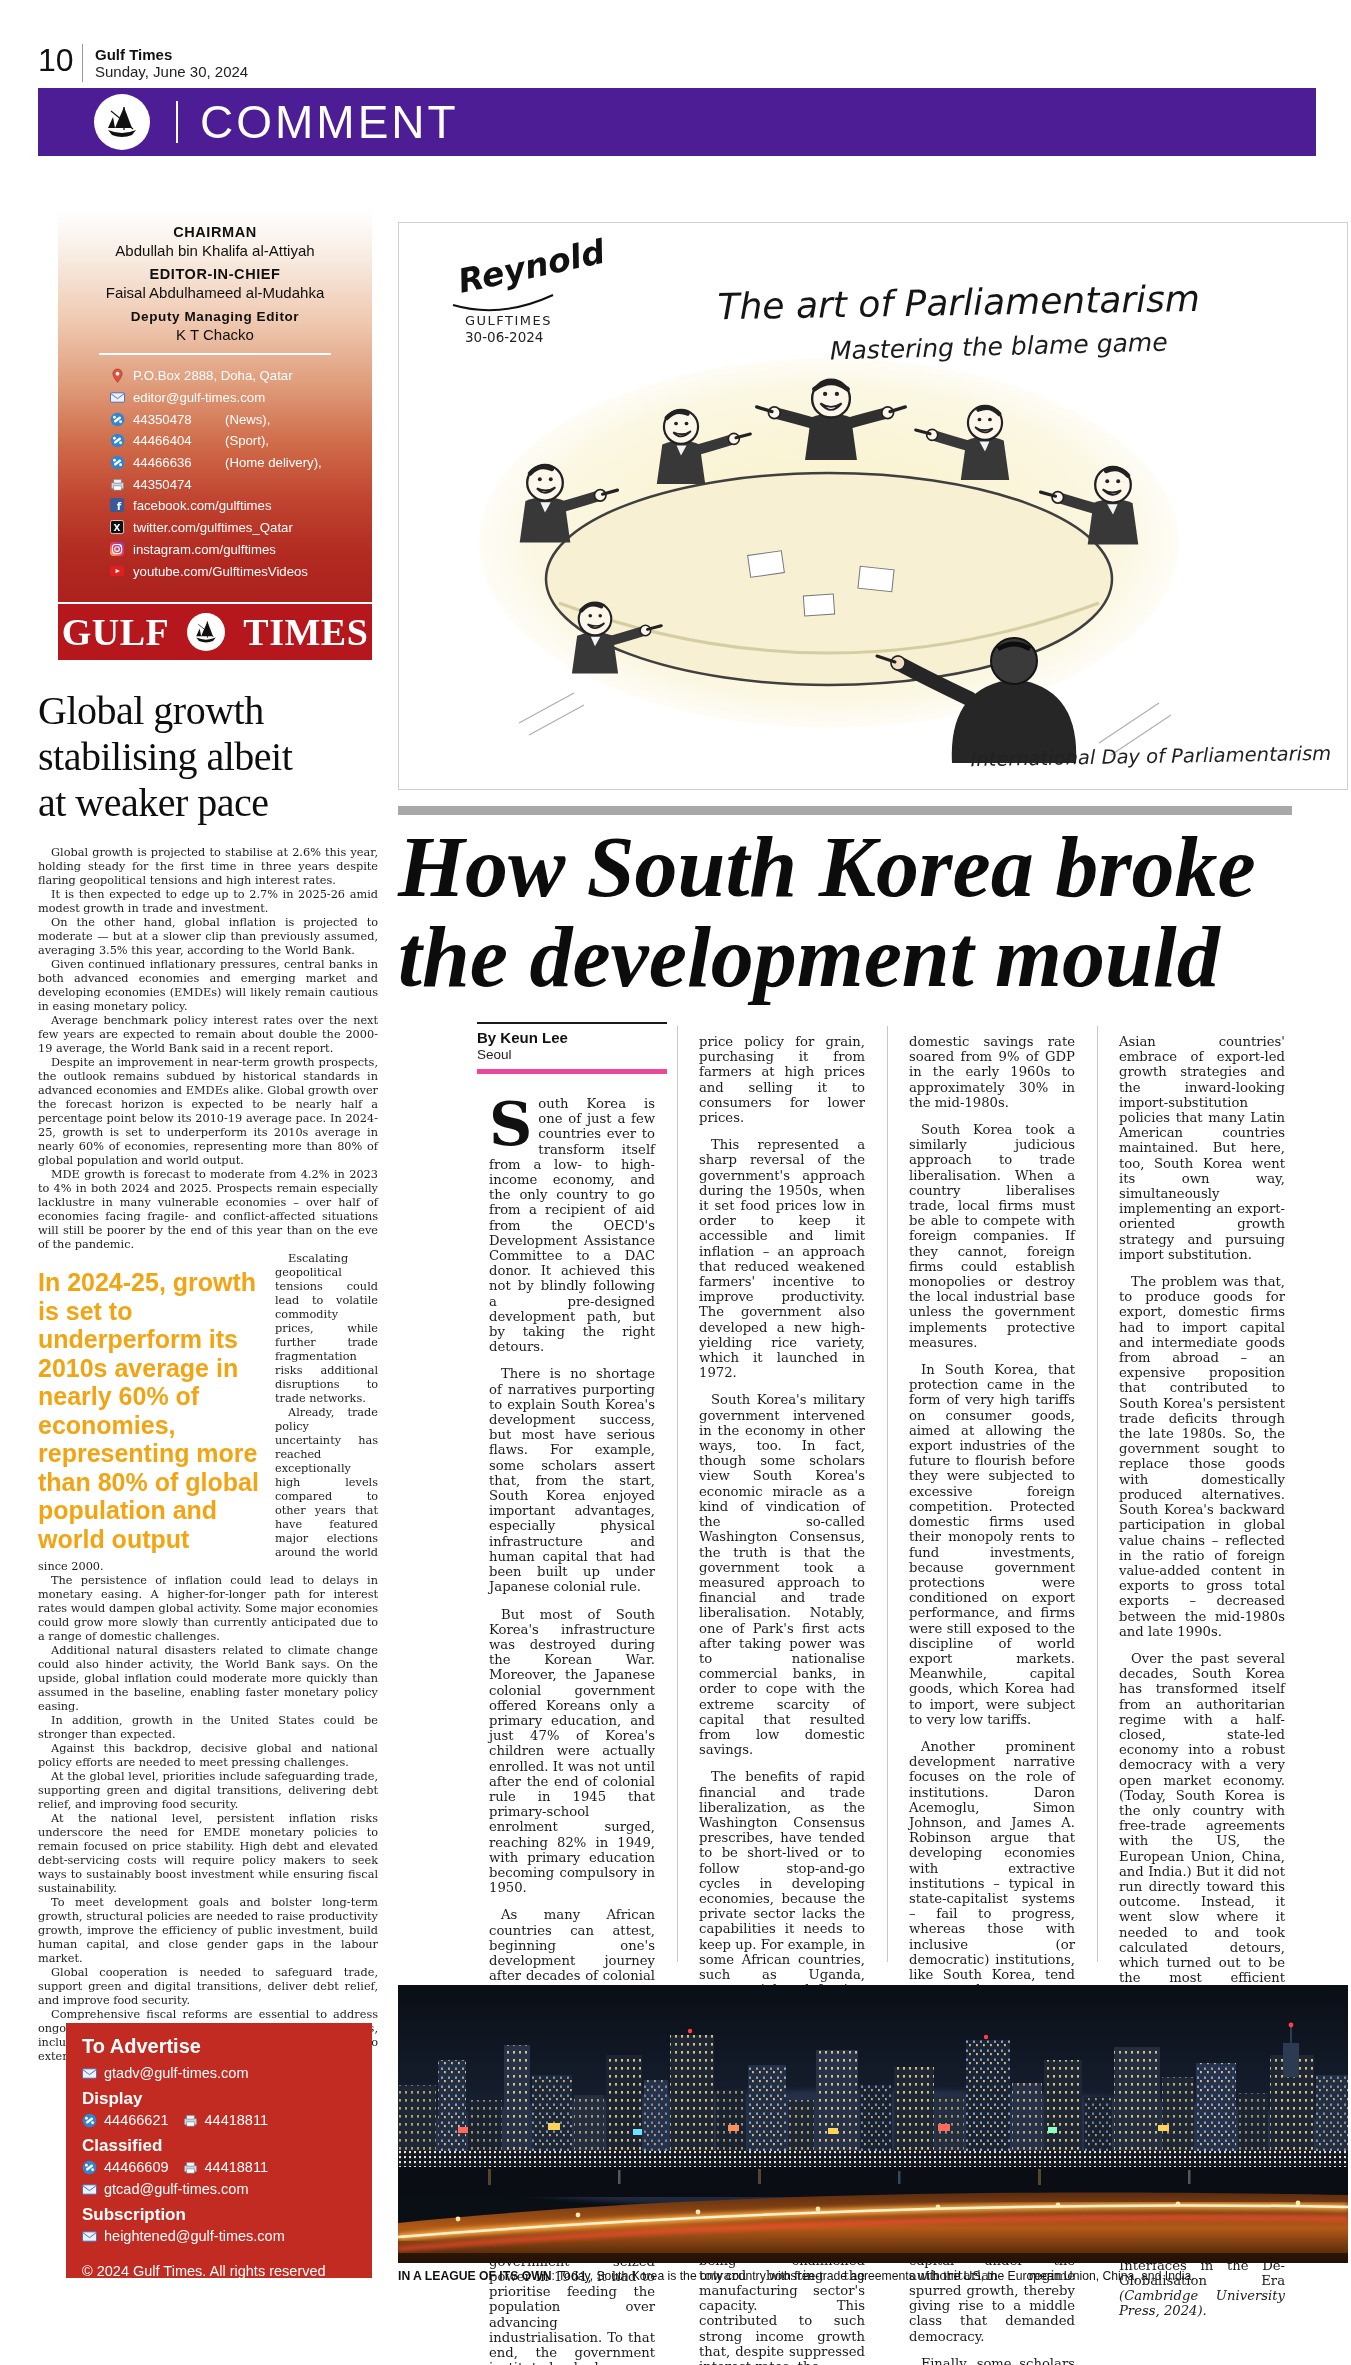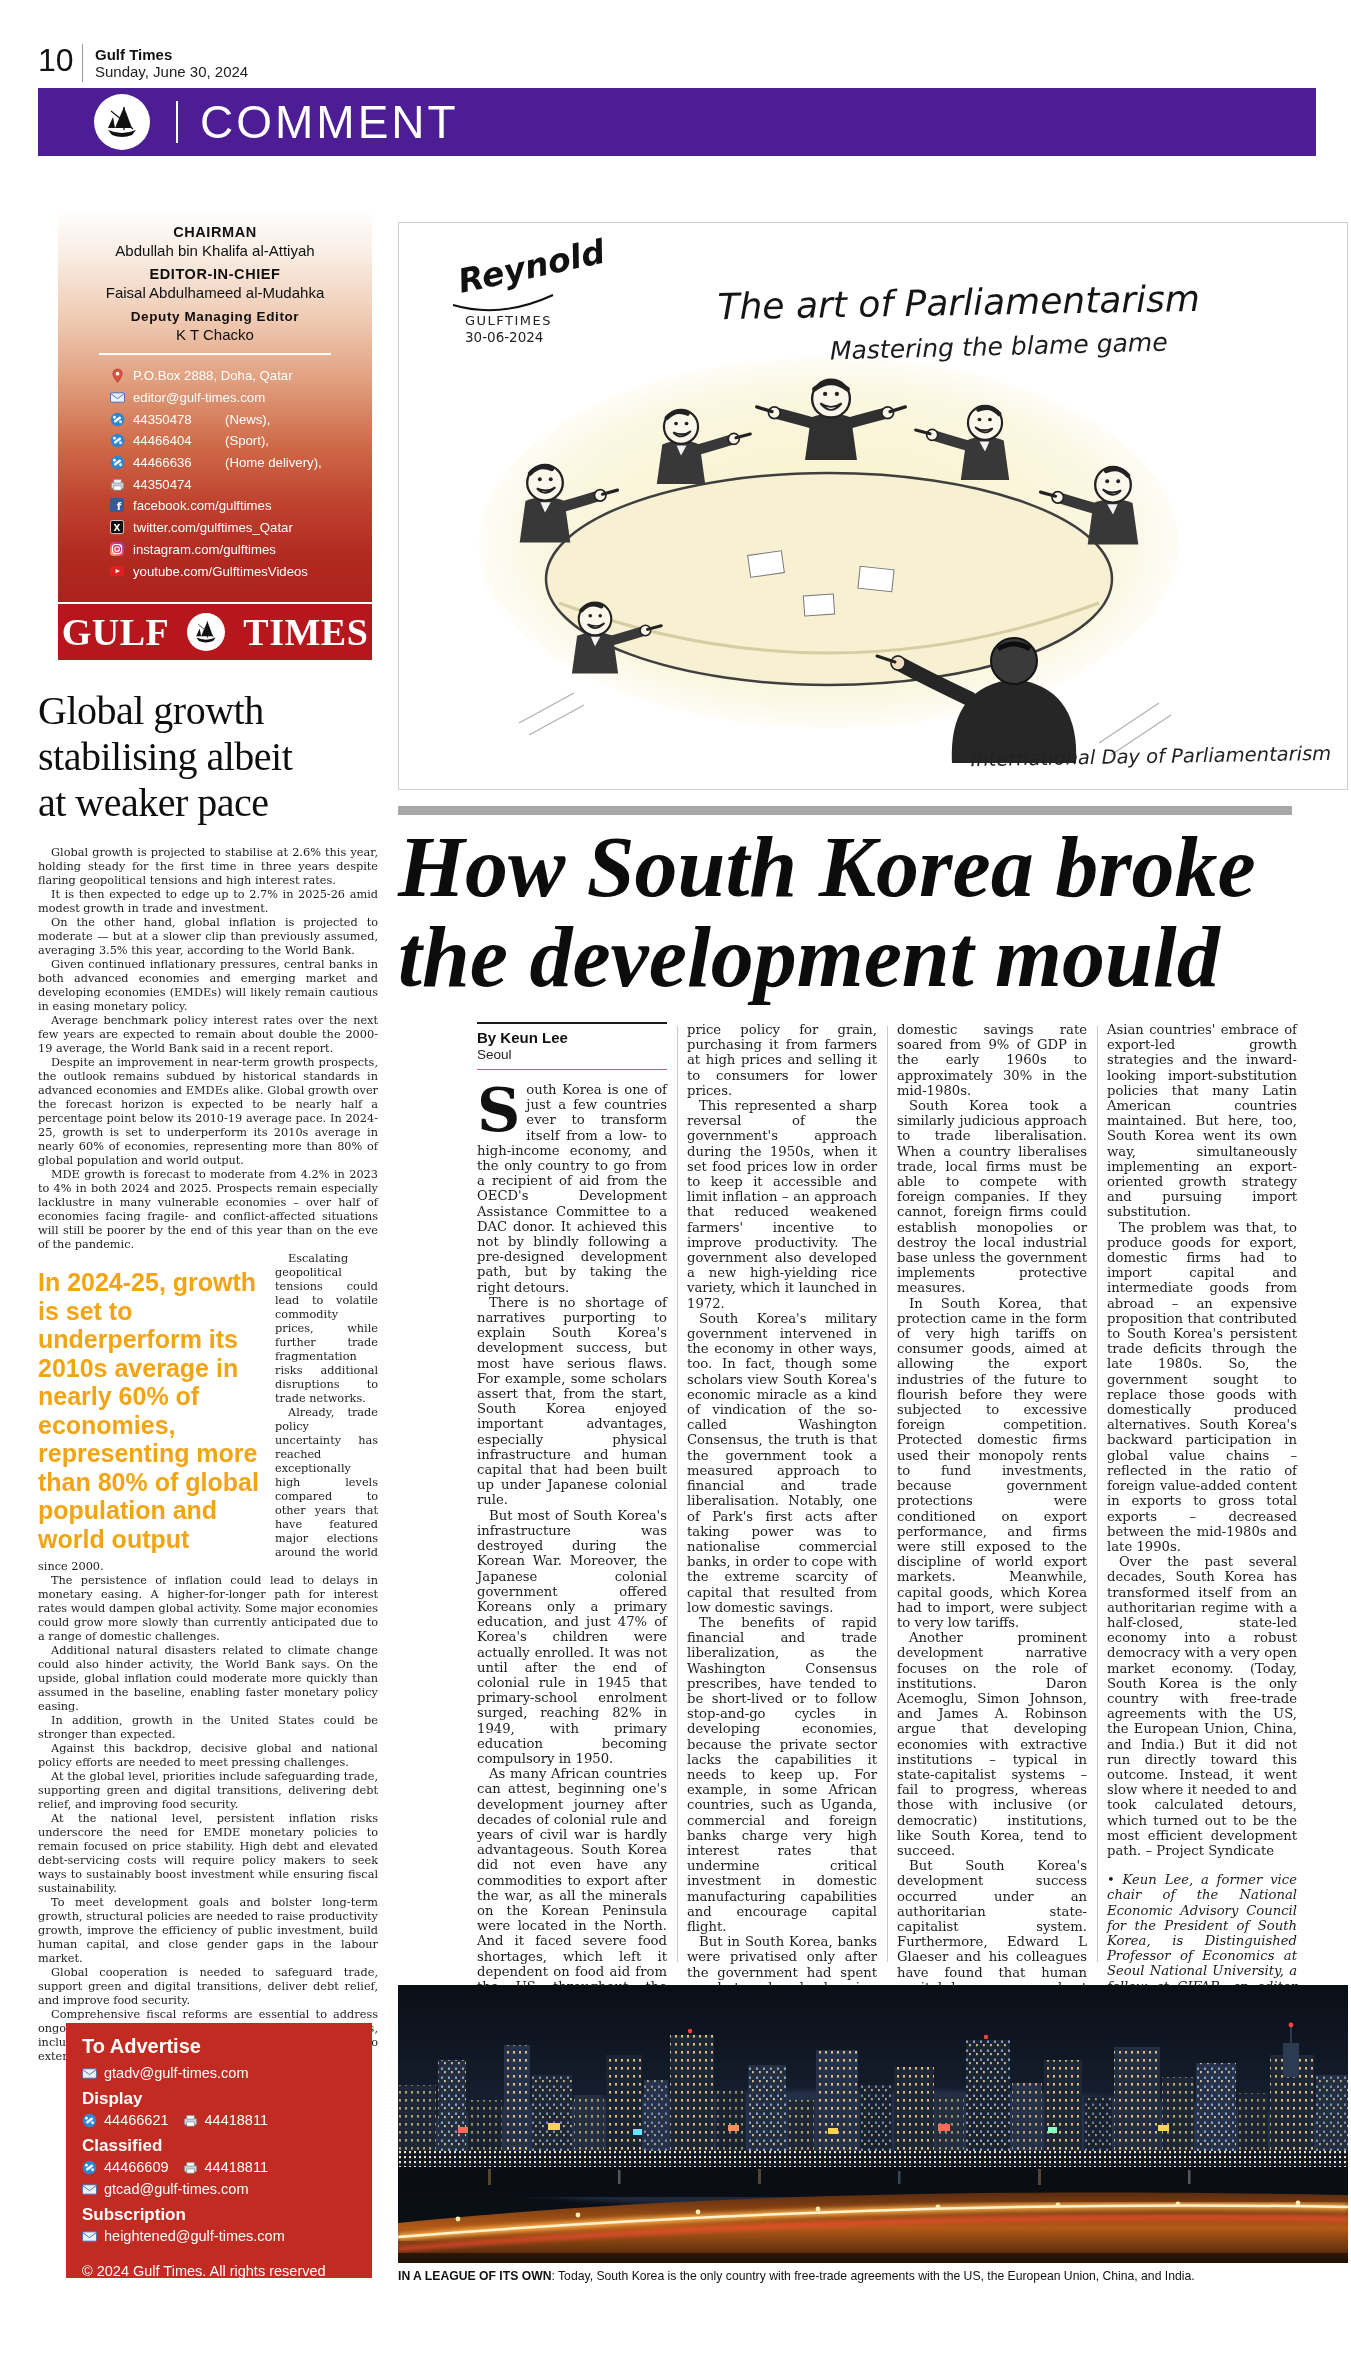--- a/index.html
+++ b/index.html
@@ -59,25 +59,25 @@
   .adbox .copy{margin-top:16px;font-size:14.5px;}
 
   
   .cartoon{width:950px;height:568px;background:#fff;border:1px solid #cfcfcf;box-sizing:border-box;}
 
   
   .gdiv{width:894px;height:9px;background:#a8a8a8;}
   .mhead{font-family:"Liberation Serif",serif;font-style:italic;font-weight:700;
          font-size:86px;line-height:90px;letter-spacing:0;color:#0c0c0c;white-space:nowrap;}
   .mcol{width:190px;}
-  .mcol p{margin:0;text-indent:12px;font-family:"DejaVu Serif",serif;font-size:13.2px;
+  .mcol p{margin:12px;text-indent:12px;font-family:"DejaVu Serif",serif;font-size:13.2px;
           line-height:15.2px;text-align:justify;color:#1b1b1b;}
   .mcol p.nofirst{text-indent:0;}
-  .byline{border-top:2.5px solid #1a1a1a;border-bottom:1px solid #ec4899;
-          padding:5px 0 6px 0;margin-bottom:12px;}
+  .byline{border-top:2.5px solid #1a1a1a;border-bottom:5px solid #ec4899;
+          padding:5px 0 6px 0;margin-bottom:22px;}
   .byline .by{font-size:15px;font-weight:800;color:#111;line-height:18px;}
   .byline .loc{font-size:13.5px;color:#222;line-height:16px;}
   .dropcap{float:left;font-family:"DejaVu Serif",serif;font-weight:700;font-size:60px;
            line-height:48px;padding:4px 6px 0 0;color:#111;}
   .vrule{width:1px;background:#c8c8c8;}
   .bio{margin-top:14px !important;font-style:italic;}
   .bio .roman{font-style:normal;}
 
   
   .photo{width:950px;height:278px;overflow:hidden;background:#0a0e15;}

